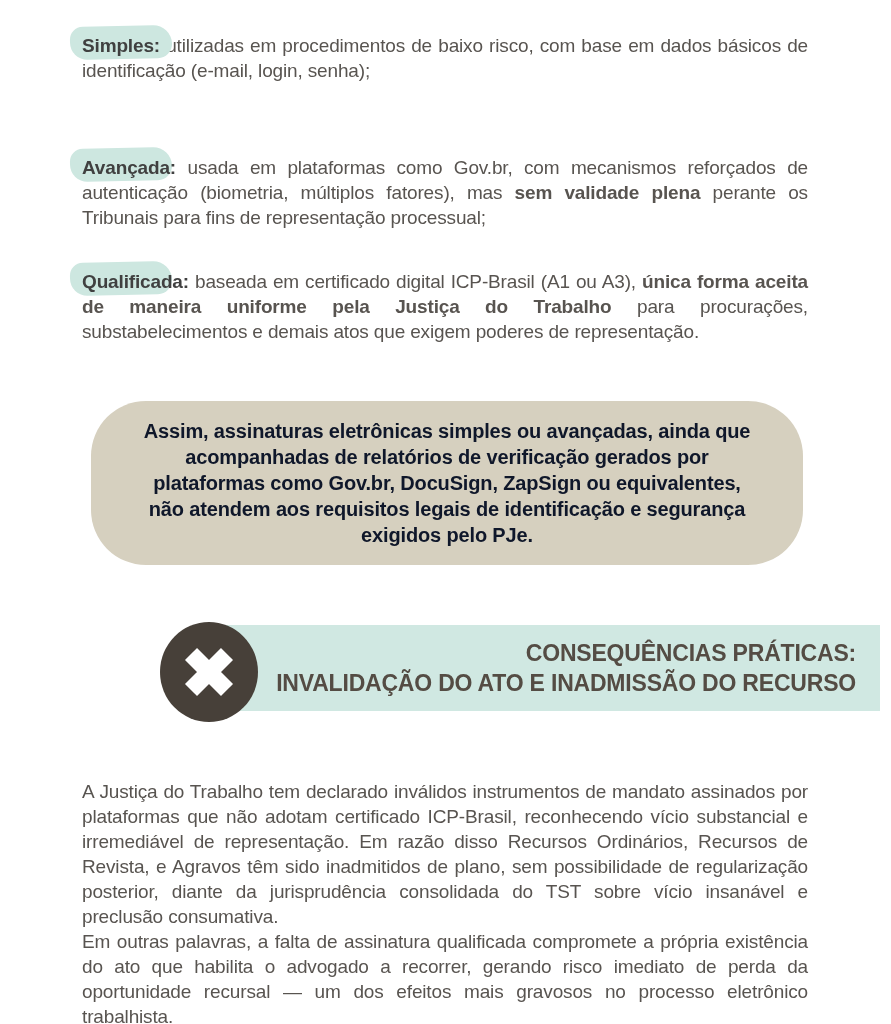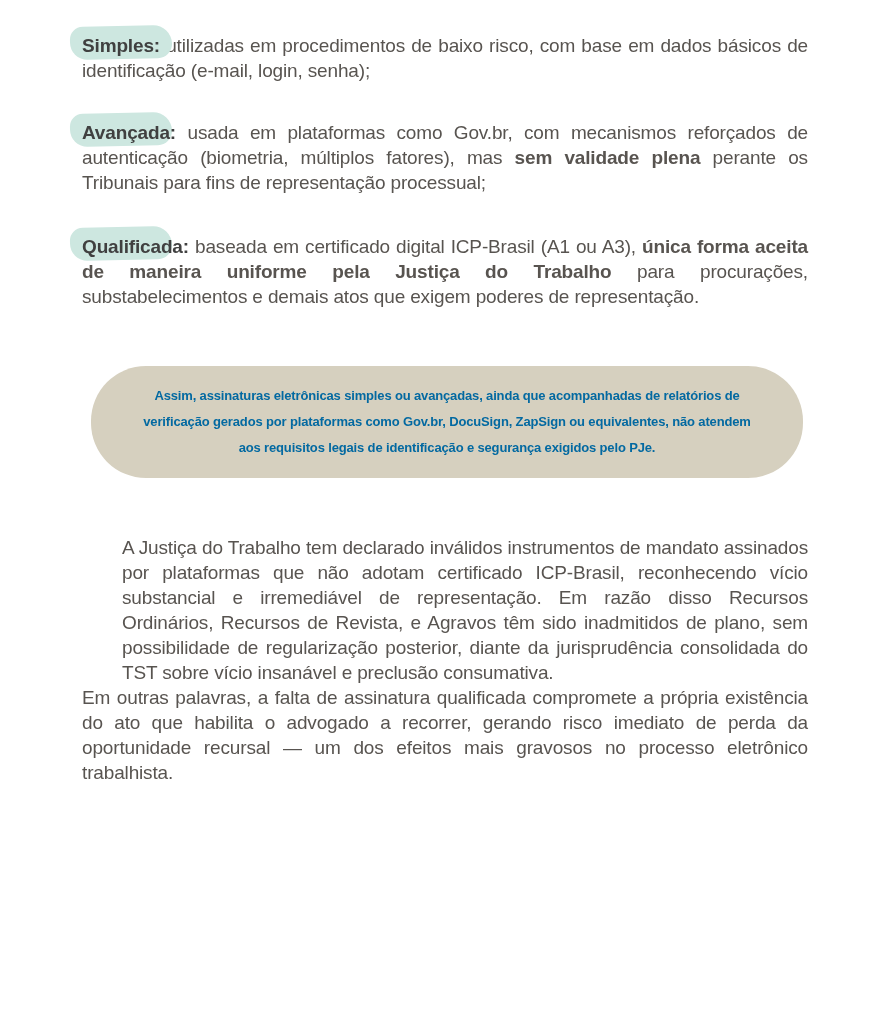--- a/index.html
+++ b/index.html
@@ -20,23 +20,23 @@
     padding: 33px 83px 0 82px; 
   }
   .para {
     margin: 0;
     font-size: 19px;
     line-height: 25px;
     letter-spacing: -0.15px;
     text-align: justify;
     color: #585450;
   }
-  .para.p2 { margin-top: 37px; }
+  .para.p2 { margin-top: 72px; }
   .para.p3 { margin-top: 39px; }
-  .para.p4 { margin-top: 57px; margin-left: 40px; }
+  .para.p4 { margin-top: 57px; }
   .para.p5 { }
   .lead {
     position: relative;
     z-index: 0;
     font-weight: bold;
     color: #404040;
     white-space: nowrap;
   }
   .lead::before {
     content: "";
@@ -51,25 +51,25 @@
     transform: rotate(-1.2deg);
   }
   .bold-run { font-weight: bold; }
 
   .callout {
     margin: 57px 5px 0 9px;
     background: #d6d0bf;
     border-radius: 55px;
     padding: 17px 42px;
     text-align: center;
-    font-size: 13px;
+    font-size: 20px;
     line-height: 26px;
     font-weight: bold;
     letter-spacing: -0.15px;
-    color: #0369a1;
+    color: #0f172a;
   }
 
   .banner {
     position: relative;
     height: 100px;
     margin-top: 57px;
   }
   .banner-band {
     position: absolute;
     left: 123px;
@@ -126,20 +126,34 @@
       <span class="lead">Qualificada:</span>
       <span> baseada em certificado digital ICP-Brasil (A1 ou A3), </span>
       <span class="bold-run">única forma aceita de maneira uniforme pela Justiça do Trabalho</span>
       <span> para procurações, substabelecimentos e demais atos que exigem poderes de representação.</span>
     </p>
 
     <div class="callout">
       <span>Assim, assinaturas eletrônicas simples ou avançadas, ainda que acompanhadas de relatórios de verificação gerados por plataformas como Gov.br, DocuSign, ZapSign ou equivalentes, não atendem aos requisitos legais de identificação e segurança exigidos pelo PJe.</span>
     </div>
 
+    <div class="banner">
+      <div class="banner-band"></div>
+      <div class="banner-circle">
+        <span style="display:flex;">
+          <svg width="58" height="58" viewBox="0 0 58 58" aria-hidden="true">
+            <path d="M11 11 L47 47 M47 11 L11 47" stroke="#ffffff" stroke-width="17" fill="none"></path>
+          </svg>
+        </span>
+      </div>
+      <div class="banner-heading">
+        <div>CONSEQUÊNCIAS PRÁTICAS:</div>
+        <div>INVALIDAÇÃO DO ATO E INADMISSÃO DO RECURSO</div>
+      </div>
+    </div>
 
     <p class="para p4">
       <span>A Justiça do Trabalho tem declarado inválidos instrumentos de mandato assinados por plataformas que não adotam certificado ICP-Brasil, reconhecendo vício substancial e irremediável de representação. Em razão disso Recursos Ordinários, Recursos de Revista, e Agravos têm sido inadmitidos de plano, sem possibilidade de regularização posterior, diante da jurisprudência consolidada do TST sobre vício insanável e preclusão consumativa.</span>
     </p>
 
     <p class="para p5">
       <span>Em outras palavras, a falta de assinatura qualificada compromete a própria existência do ato que habilita o advogado a recorrer, gerando risco imediato de perda da oportunidade recursal — um dos efeitos mais gravosos no processo eletrônico trabalhista.</span>
     </p>
 
   </div>

